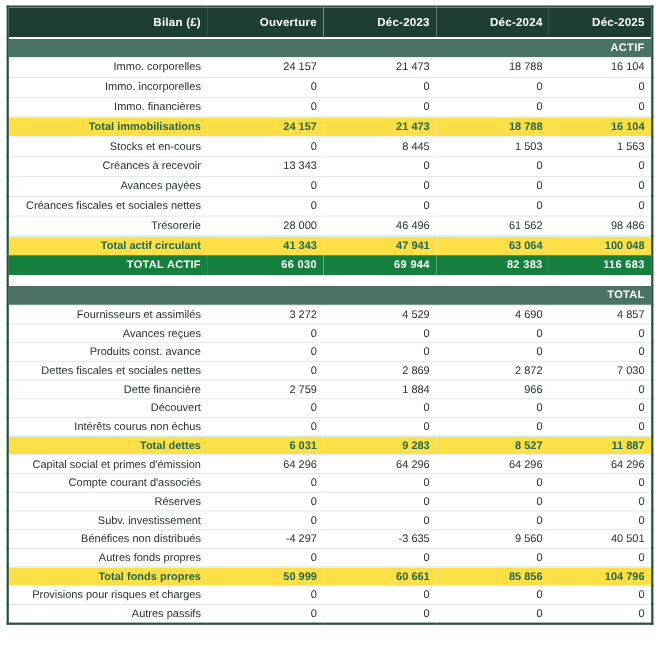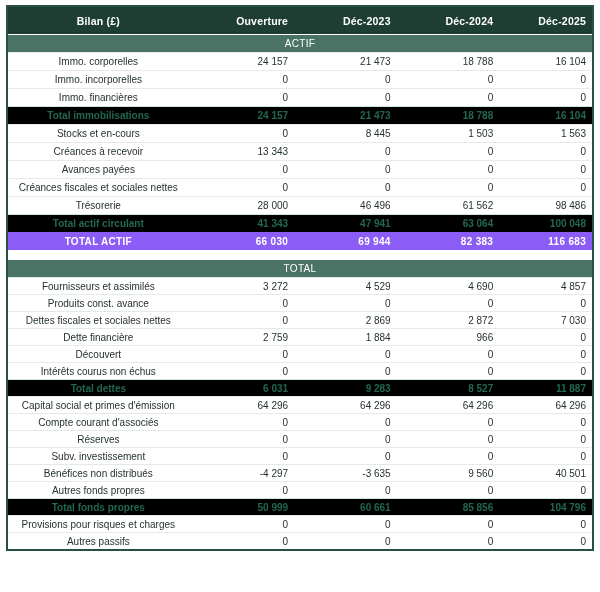--- a/index.html
+++ b/index.html
@@ -36,48 +36,48 @@
     overflow: hidden;
   }
   thead th {
     background: #1e3e33;
     color: #ffffff;
     font-weight: 700;
     height: 27px;
     font-size: 10.5px;
     letter-spacing: 0.2px;
   }
-  .label { text-align: center; }
+  .label { text-align: right; }
   .num   { text-align: right; }
 
   tr.normal td {
     background: #ffffff;
     border-top: 1px solid #e4ebe6;
     height: 17px;
   }
   tr.compact.normal td { height: 16px; }
 
   tr.section-row td {
     background: #4b7365;
     color: #ffffff;
-    font-weight: 400;
+    font-weight: 700;
     height: 17px;
     border-top: 1px solid #ffffff;
     letter-spacing: 0.3px;
   }
   tr.subtotal td {
-    background: #000000;
+    background: #fde047;
     color: #23684d;
     font-weight: 700;
     height: 17px;
     border-top: 1px solid #cfe7d4;
   }
   tr.compact.subtotal td { height: 16px; }
   tr.grand td {
-    background: #8b5cf6;
+    background: #15803d;
     color: #ffffff;
     font-weight: 700;
     height: 18px;
     letter-spacing: 0.3px;
   }
   tr.spacer td {
     background: #ffffff;
     height: 9px;
     padding: 0;
   }
@@ -191,20 +191,27 @@
           <td class="label" colspan="5">TOTAL</td>
         </tr>
         <tr class="normal compact">
           <td class="label">Fournisseurs et assimilés</td>
           <td class="num">3 272</td>
           <td class="num">4 529</td>
           <td class="num">4 690</td>
           <td class="num">4 857</td>
         </tr>
         <tr class="normal compact">
+          <td class="label">Avances reçues</td>
+          <td class="num">0</td>
+          <td class="num">0</td>
+          <td class="num">0</td>
+          <td class="num">0</td>
+        </tr>
+        <tr class="normal compact">
           <td class="label">Produits const. avance</td>
           <td class="num">0</td>
           <td class="num">0</td>
           <td class="num">0</td>
           <td class="num">0</td>
         </tr>
         <tr class="normal compact">
           <td class="label">Dettes fiscales et sociales nettes</td>
           <td class="num">0</td>
           <td class="num">2 869</td>

